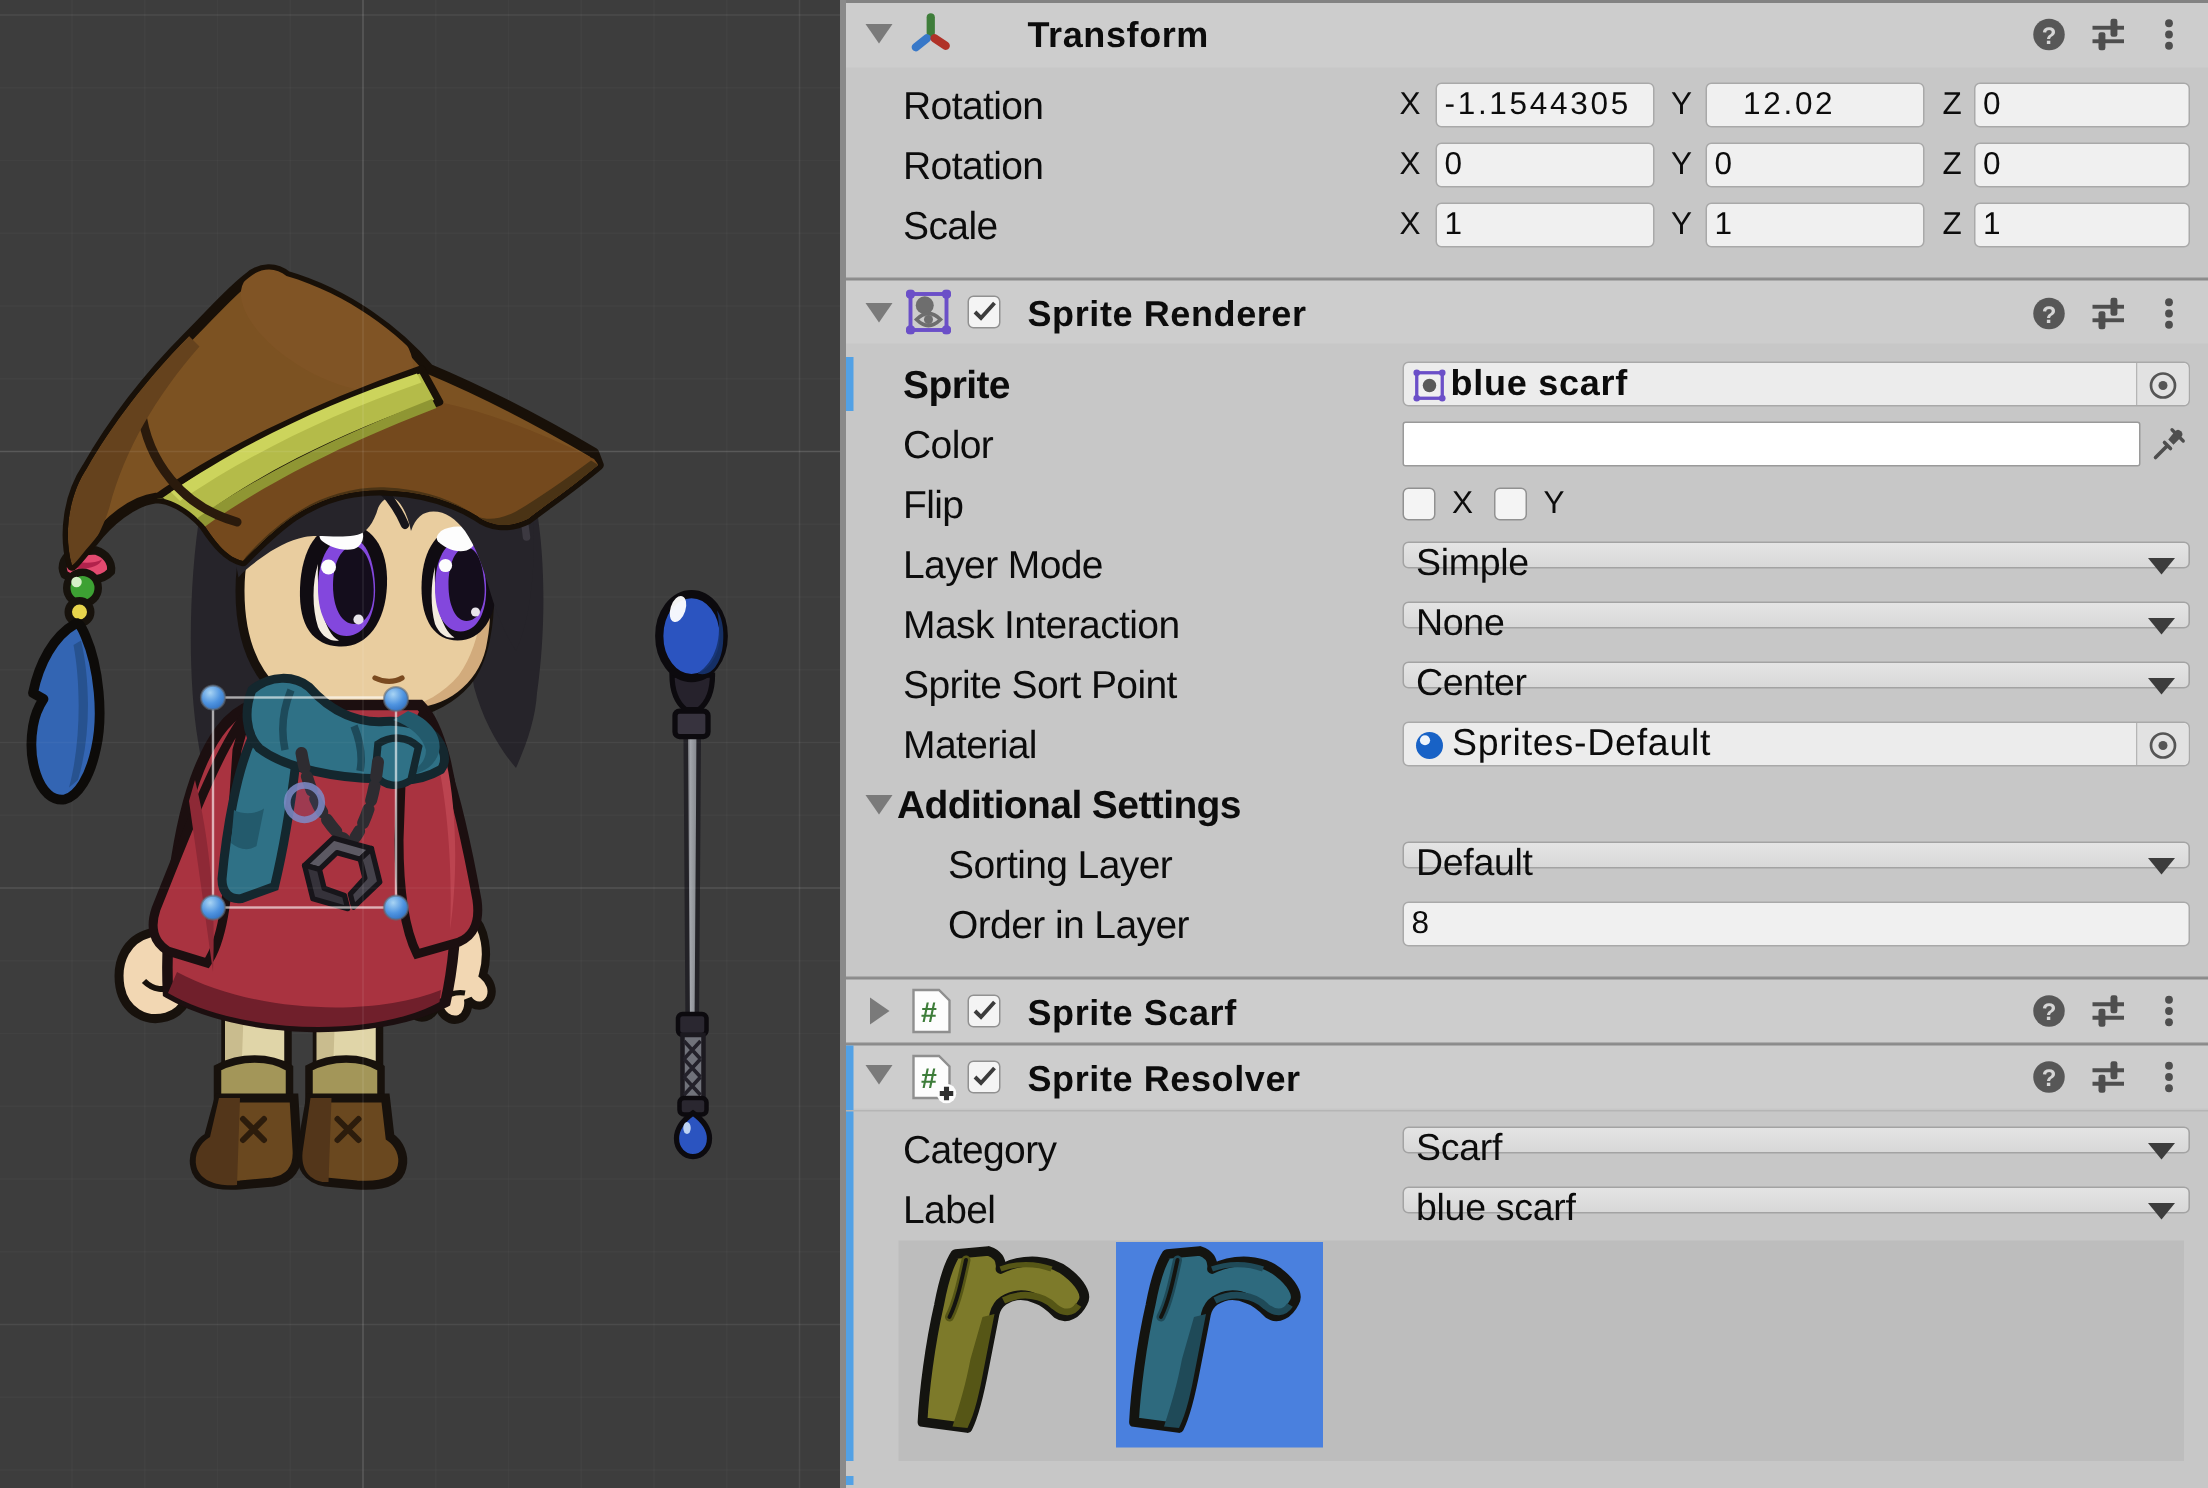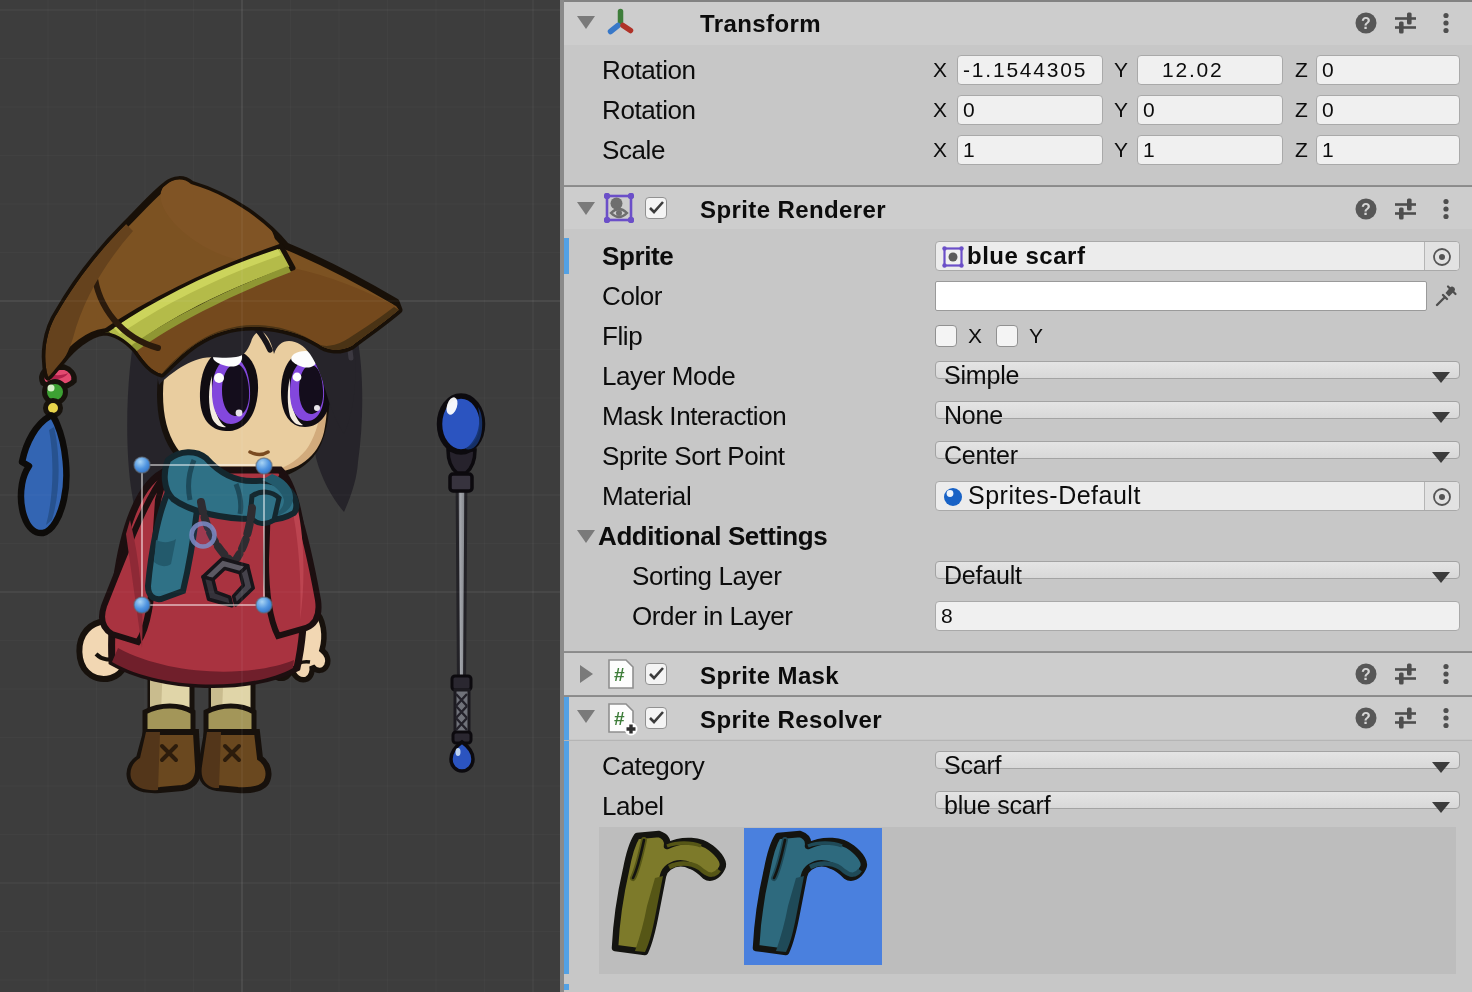--- a/index.html
+++ b/index.html
@@ -2,21 +2,21 @@
 <html><head>
 <meta charset="utf-8">
 <style>
   html,body{margin:0;padding:0;background:#3d3d3d;}
   #root{position:relative;width:1472px;height:992px;overflow:hidden;font-family:"Liberation Sans",sans-serif;}
   #scene{position:absolute;left:0;top:0;}
   #divider{position:absolute;left:560px;top:0;width:4px;height:992px;background:#8a8a8a;}
   #insp{position:absolute;left:564px;top:0;width:908px;height:992px;background:#c7c7c7;}
   .abs{position:absolute;}
   .hdr{position:absolute;left:564px;width:908px;height:43px;background:#cdcdcd;border-top:1px solid #8a8a8a;box-sizing:border-box;}
-  .htitle{position:absolute;font-size:24px;font-weight:bold;color:#0c0c0c;letter-spacing:0.4px;margin-left:15px;}
+  .htitle{position:absolute;font-size:24px;font-weight:bold;color:#0c0c0c;letter-spacing:0.4px;}
   .lbl{position:absolute;font-size:26px;letter-spacing:-0.4px;color:#0c0c0c;height:30px;line-height:30px;white-space:nowrap;}
   .blbl{font-weight:bold;}
   .mini{font-size:21px;letter-spacing:0;}
   .fld{position:absolute;height:30px;background:#f0f0f0;border:1px solid #a9a9a9;border-radius:4px;box-sizing:border-box;font-size:21px;letter-spacing:1.8px;color:#0c0c0c;line-height:27px;padding-left:5px;white-space:nowrap;overflow:hidden;}
   .dd{position:absolute;height:18px;background:linear-gradient(#e4e4e4,#d8d8d8);border:1px solid #a3a3a3;border-radius:4px;box-sizing:border-box;font-size:25px;letter-spacing:-0.2px;color:#0c0c0c;line-height:27px;padding-left:8px;white-space:nowrap;}
   .dd:after{content:"";position:absolute;right:9px;top:10px;width:0;height:0;border-left:9px solid transparent;border-right:9px solid transparent;border-top:11px solid #3c3c3c;}
   .obj{position:absolute;height:30px;background:#ececec;border:1px solid #a9a9a9;border-radius:4px;box-sizing:border-box;font-size:25px;letter-spacing:0.5px;color:#0c0c0c;line-height:27px;white-space:nowrap;}
   .objbtn{position:absolute;right:0;top:0;width:34px;height:28px;background:#e2e2e2;border-left:1px solid #b5b5b5;border-radius:0 4px 4px 0;}
   .cb{position:absolute;width:22px;height:22px;background:#f4f4f4;border:1px solid #919191;border-radius:4px;box-sizing:border-box;}
   .tri-d{position:absolute;width:0;height:0;border-left:9.5px solid transparent;border-right:9.5px solid transparent;border-top:13px solid #7a7a7a;}
@@ -337,21 +337,21 @@
   <div class="hdr" style="top:652px;"></div>
   <div class="tri-r" style="left:580px;top:665px;"></div>
   <svg class="abs" style="left:606px;top:658px;" width="30" height="32" viewBox="0 0 30 32">
     <path d="M3 2 L20 2 L27 9 L27 30 L3 30 Z" fill="#fdfdfd" stroke="#8f8f8f" stroke-width="1.6"></path>
     <text x="8" y="23" font-family="Liberation Sans,sans-serif" font-size="19" font-weight="bold" fill="#3e7d3a">#</text>
   </svg>
   <div class="cb" style="left:645px;top:663px;"></div>
   <svg class="abs" style="left:648px;top:666px;" width="17" height="15" viewBox="0 0 17 15">
         <path d="M2 8 L6 12 L15 2" fill="none" stroke="#3c3c3c" stroke-width="2.6"></path>
       </svg>
-  <div class="htitle" style="left:685px;top:662px;">Sprite Mask</div>
+  <div class="htitle" style="left:685px;top:662px;">Sprite Scarf</div>
 
   <div class="hdr" style="top:696px;"></div>
   <div class="bluebar" style="top:697px;height:277px;"></div>
   <div class="tri-d" style="left:577px;top:710px;"></div>
   <svg class="abs" style="left:606px;top:702px;" width="34" height="34" viewBox="0 0 34 34">
     <path d="M3 2 L20 2 L27 9 L27 30 L3 30 Z" fill="#fdfdfd" stroke="#8f8f8f" stroke-width="1.6"></path>
     <text x="8" y="23" font-family="Liberation Sans,sans-serif" font-size="19" font-weight="bold" fill="#3e7d3a">#</text>
     <circle cx="25" cy="27" r="6.5" fill="#fdfdfd"></circle>
     <path d="M25 22.5 L25 31.5 M20.5 27 L29.5 27" stroke="#2e2e2e" stroke-width="3.4"></path>
   </svg>

